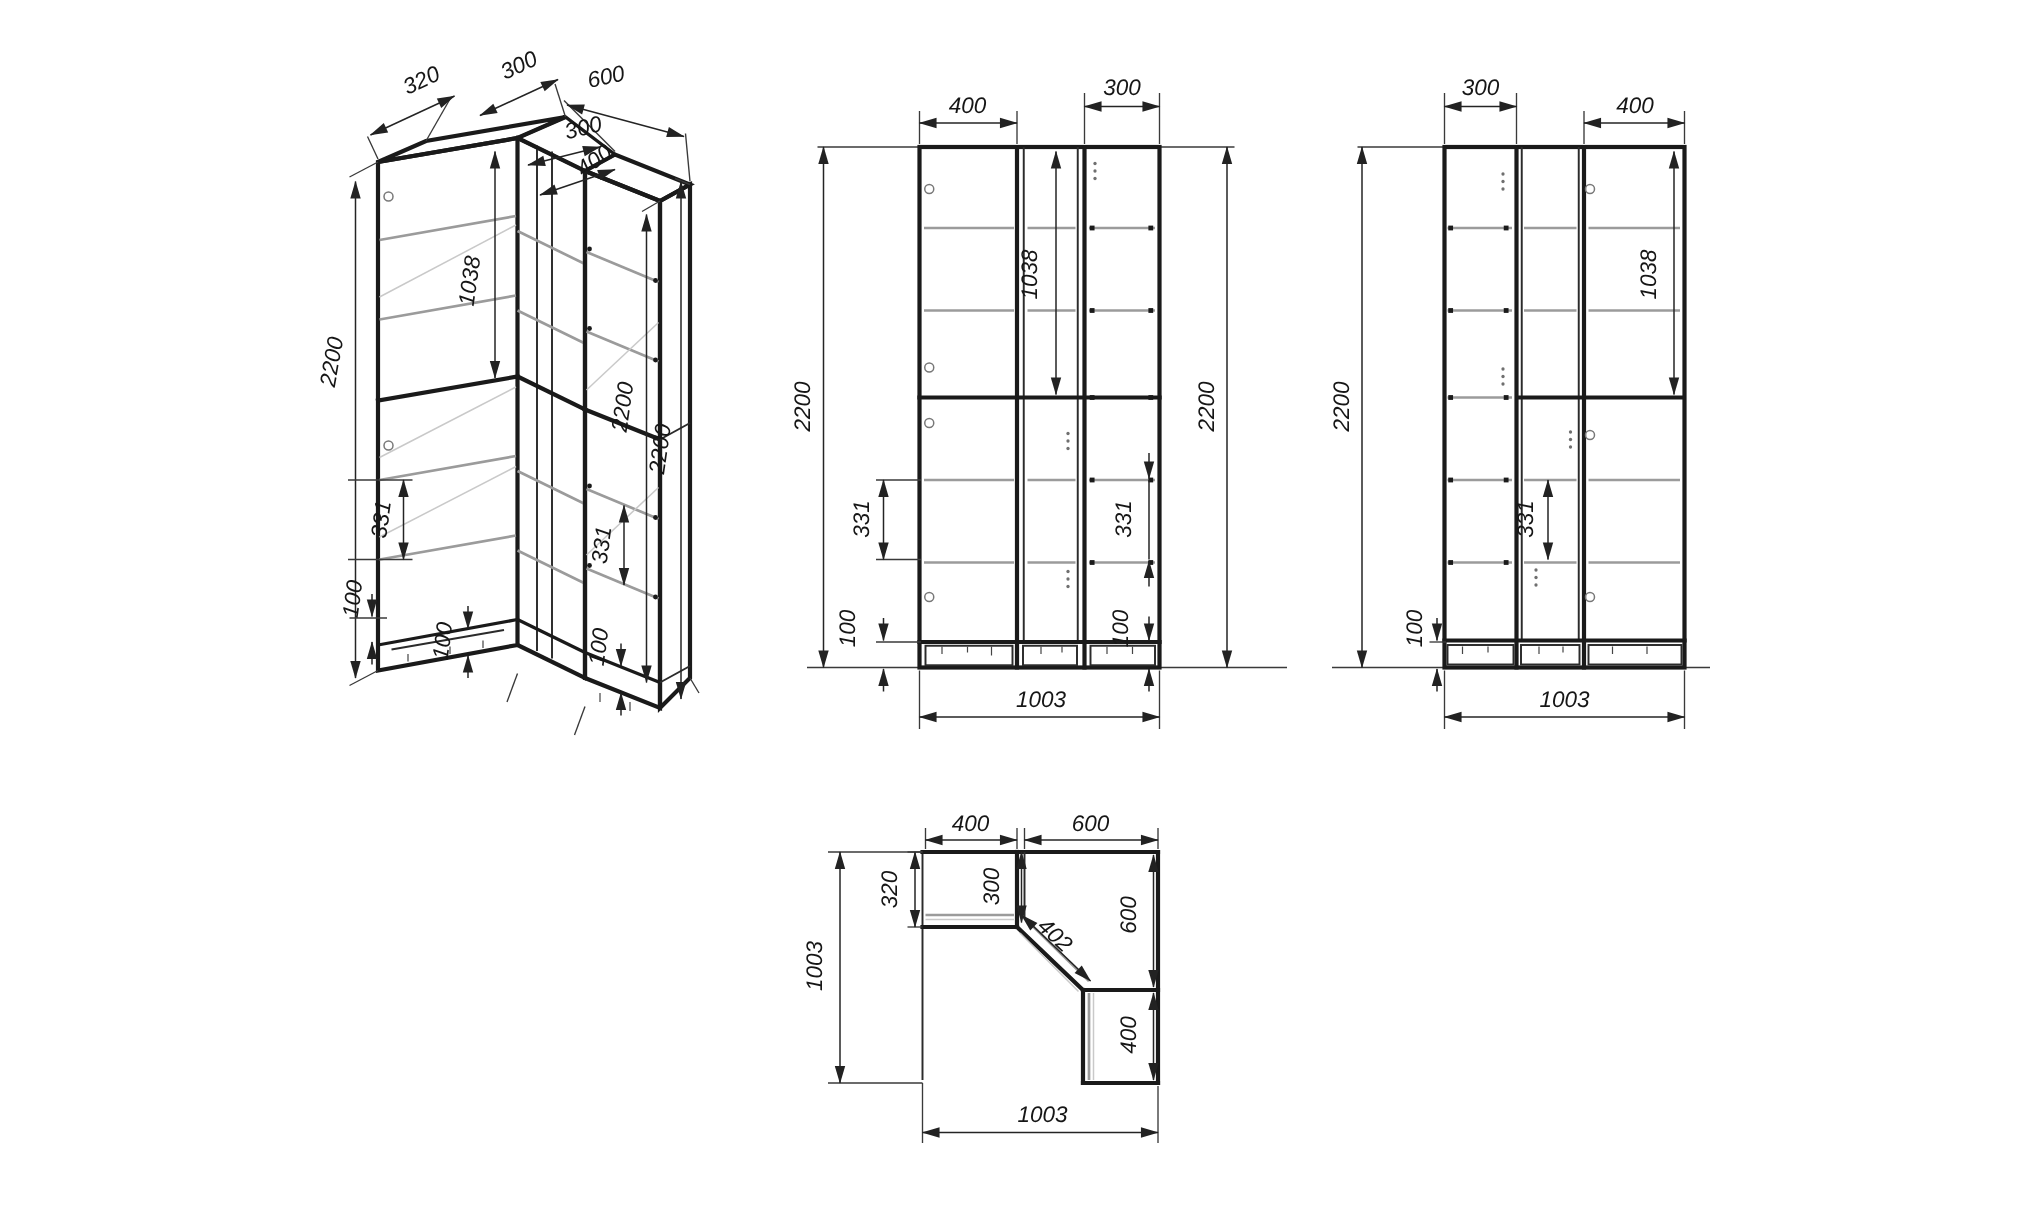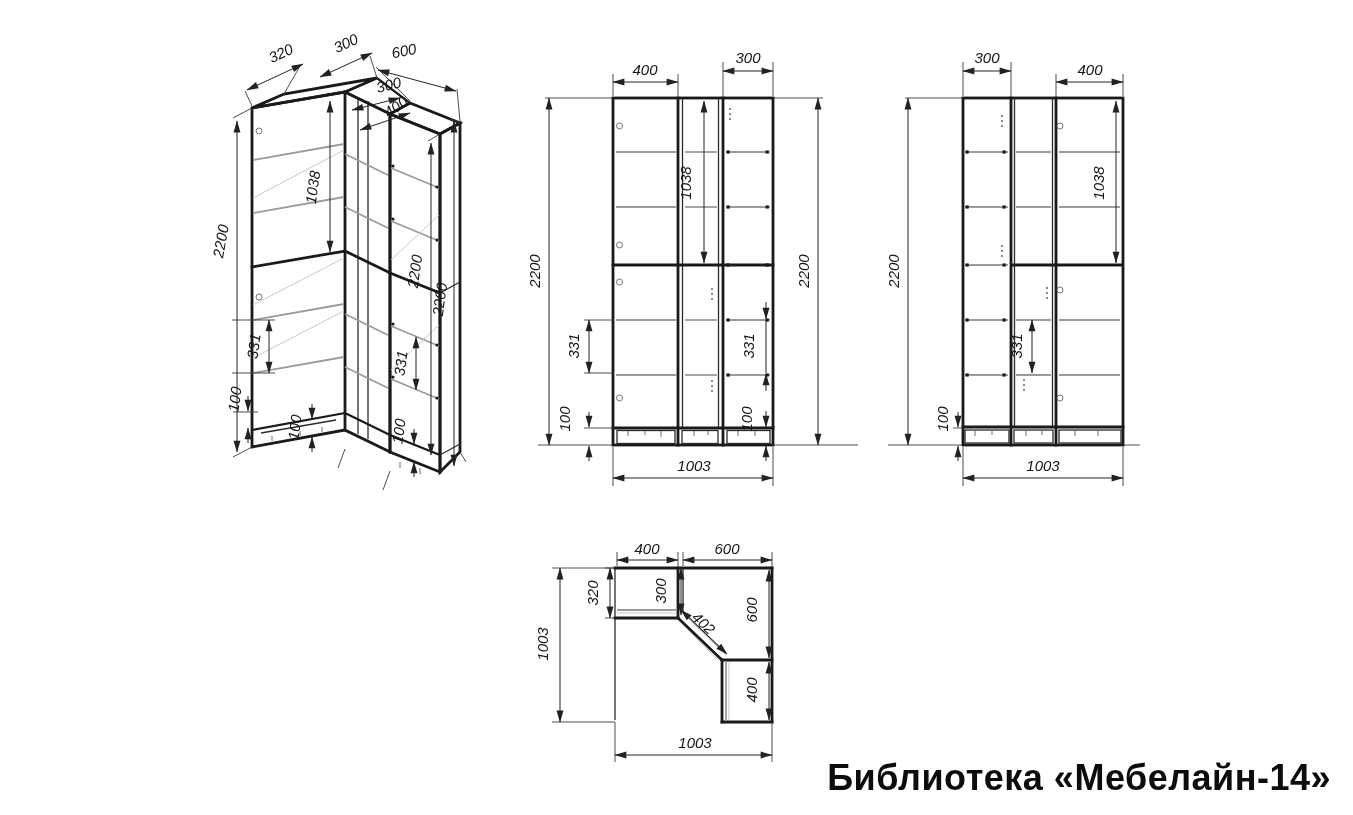--- a/index.html
+++ b/index.html
@@ -387,14 +387,13 @@
     <line class="dim" x1="560" y1="568" x2="560" y2="722" marker-start="url(#ah)" marker-end="url(#ah)"></line>
     <text class="dl" x="548" y="644" text-anchor="middle" transform="rotate(-90 548 644)">1003</text>
     <line class="ext" x1="615" y1="722" x2="615" y2="762"></line>
     <line class="ext" x1="772" y1="724" x2="772" y2="762"></line>
     <line class="dim" x1="615" y1="755" x2="772" y2="755" marker-start="url(#ah)" marker-end="url(#ah)"></line>
     <text class="dl" x="695" y="748" text-anchor="middle">1003</text>
   </g>
 </g>
 </svg>
 
-<div class="title">Библиотека «Мебелайн-14»</div>
 </div>
 
 </body></html>

